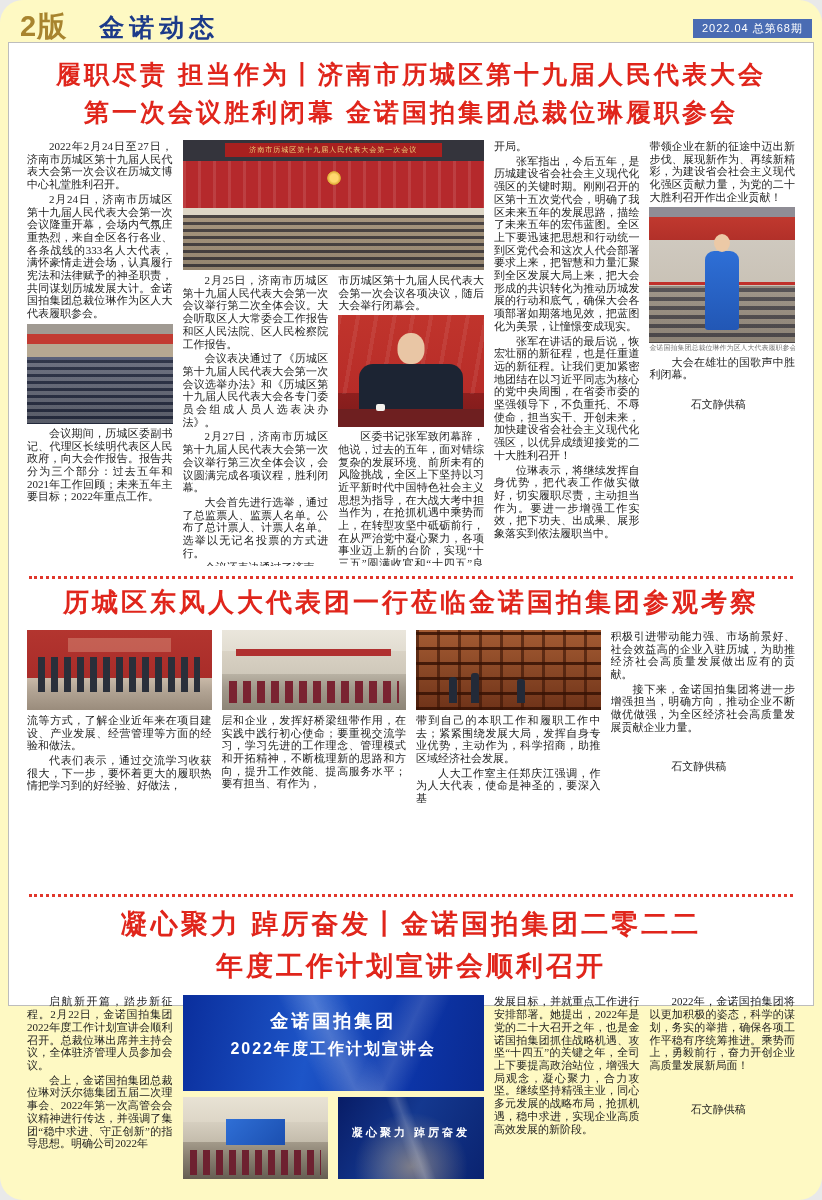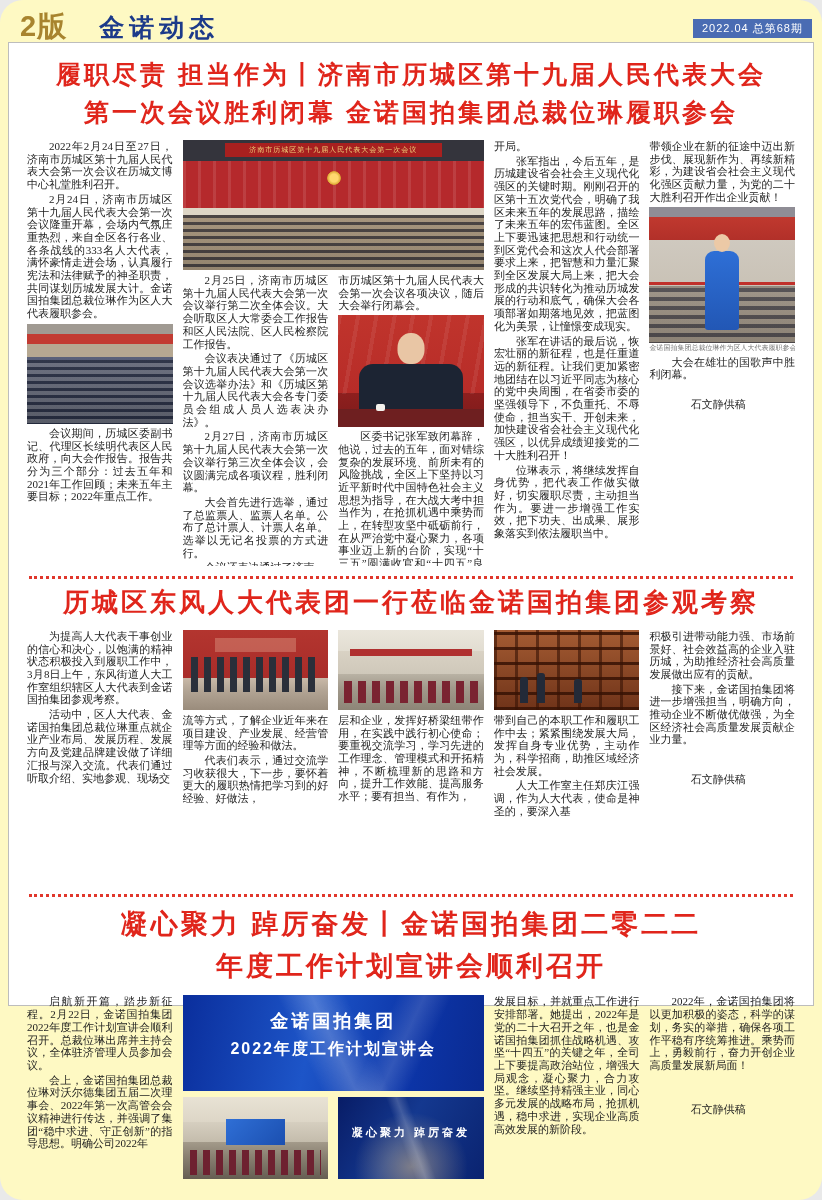--- a/index.html
+++ b/index.html
@@ -190,24 +190,20 @@
         </div>
       </div>
     </section>
 
     <div class="sep"></div>
 
     <section>
       <div class="hl hl2">历城区东风人大代表团一行莅临金诺国拍集团参观考察</div>
       <div class="cols b2">
         <div class="c">
-          <p class="t">为提高人大代表干事创业的信心和决心，以饱满的精神状态积极投入到履职工作中，3月8日上午，东风街道人大工作室组织辖区人大代表到金诺国拍集团参观考察。</p>
-          <p class="t">活动中，区人大代表、金诺国拍集团总裁位琳重点就企业产业布局、发展历程、发展方向及党建品牌建设做了详细汇报与深入交流。代表们通过听取介绍、实地参观、现场交</p>
-        </div>
-        <div class="c">
           <div class="ph phE">
             <div class="scr"></div>
             <div class="people"></div>
           </div>
           <p class="t nt">流等方式，了解企业近年来在项目建设、产业发展、经营管理等方面的经验和做法。</p>
           <p class="t">代表们表示，通过交流学习收获很大，下一步，要怀着更大的履职热情把学习到的好经验、好做法，</p>
         </div>
         <div class="c">
           <div class="ph phG">
             <div class="ban"></div>

